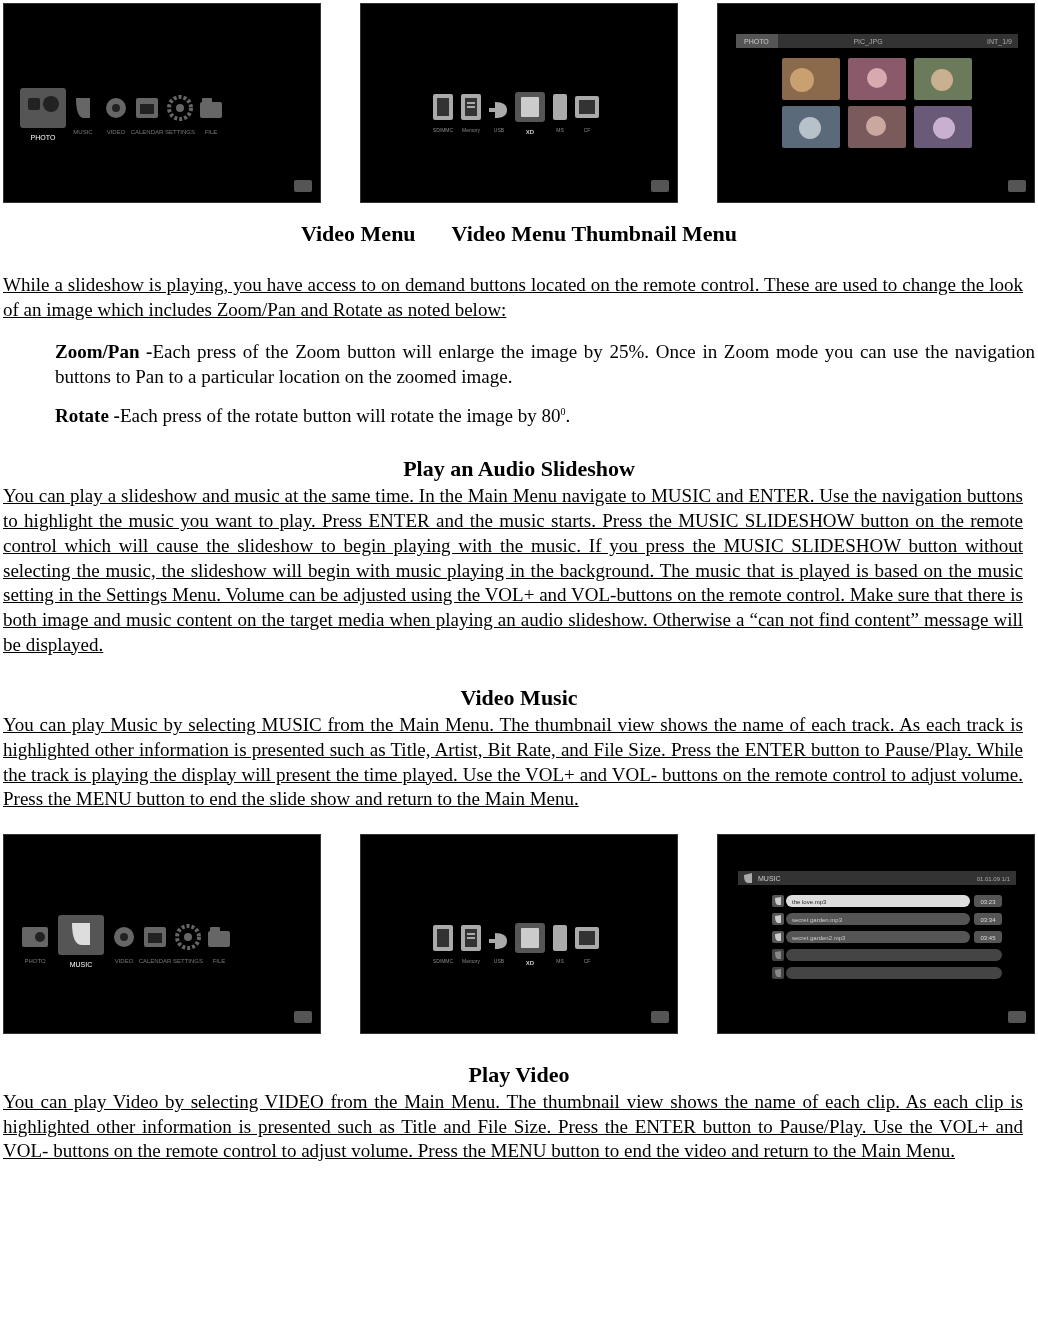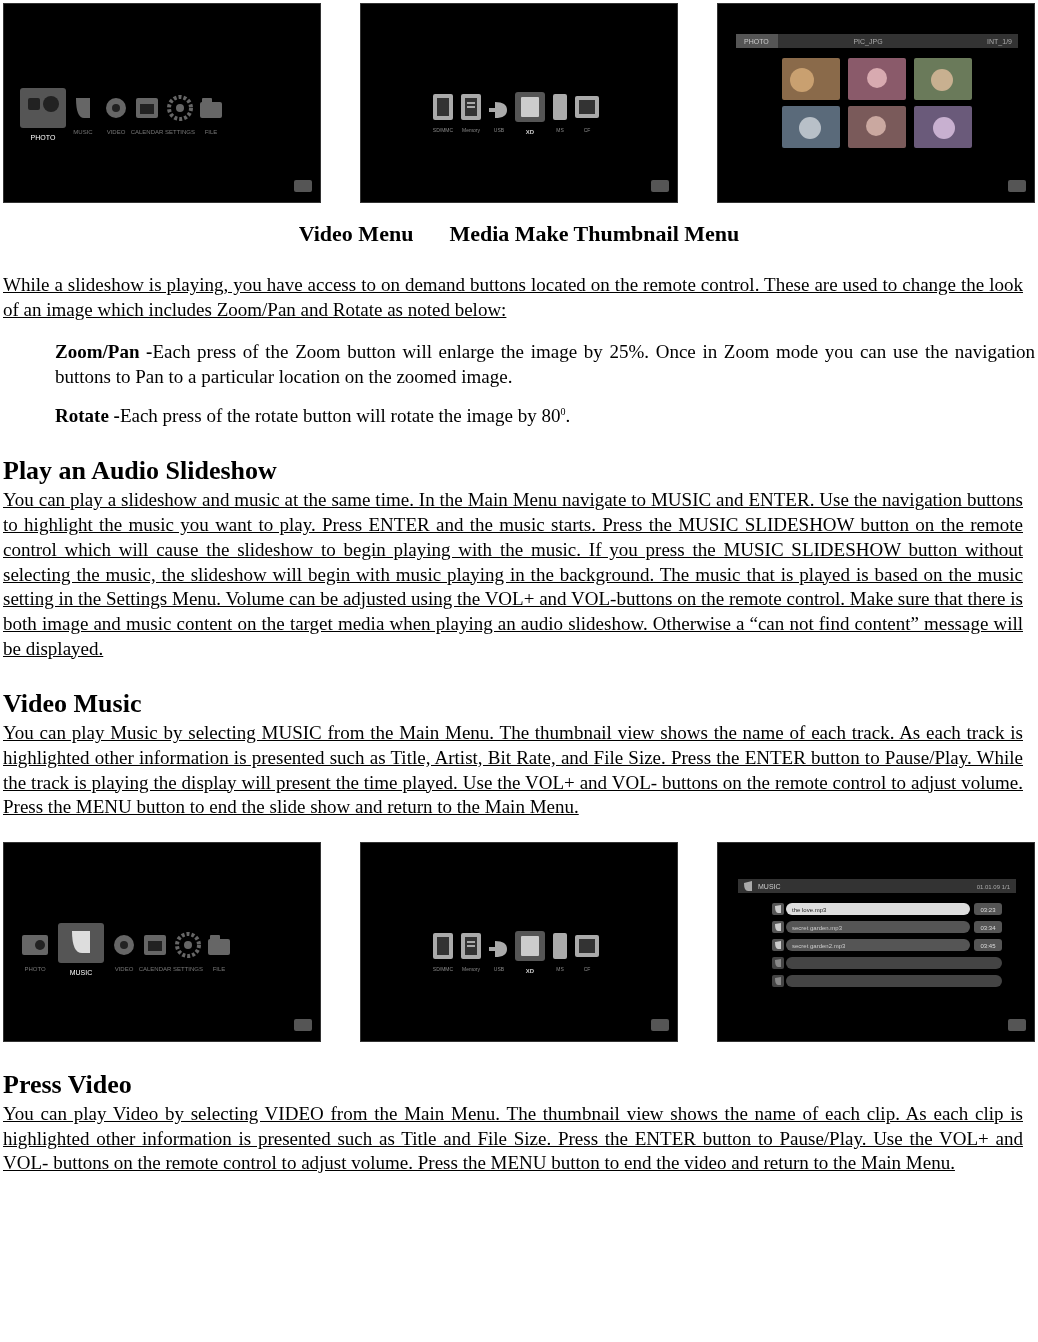--- a/index.html
+++ b/index.html
@@ -46,24 +46,25 @@
     margin-left: 52px;
     margin-right: 0;
     text-align: justify;
     line-height: 1.3;
     margin-bottom: 14px;
   }
   .indented .lbl { font-weight: bold; }
   sup { font-size: 10px; vertical-align: super; }
   
   h2.section {
-    font-size: 26px;
+    font-size: 22px;
     font-weight: bold;
     margin: 28px 0 2px 0;
     font-family: "Times New Roman", Times, serif;
+    text-align: center;
   }
 </style>
 </head>
 <body>
 
 <div class="content">
 
   <div class="three-up">
 
     <div class="panel">
@@ -177,21 +178,21 @@
             <circle cx="94" cy="68" r="10" fill="#caa8a0"></circle>
           <rect x="132" y="48" width="58" height="42" fill="#6a5a7a" rx="2"></rect>
             <circle cx="162" cy="70" r="11" fill="#c8b0d0"></circle>
         </g>
       </svg>
     </div>
 
   </div>
 
   <div class="menu-labels">
-    <span>Video Menu</span><span class="gap"></span><span>Media Make Thumbnail Menu</span>
+    <span>Video Menu</span><span class="gap"></span><span>Video Menu Thumbnail Menu</span>
   </div>
 
   <p class="justify">While a slideshow is playing, you have access to on demand buttons located on the remote control. These are used to change the look of an image which includes Zoom/Pan and Rotate as noted below:</p>
 
   <p class="indented">
     <span class="lbl">Zoom/Pan -</span><span>Each press of the Zoom button will enlarge the image by 25%. Once in Zoom mode you can use the navigation buttons to Pan to a particular location on the zoomed image.</span>
   </p>
 
   <p class="indented">
     <span class="lbl">Rotate -</span><span>Each press of the rotate button will rotate the image by 80</span><sup>0</sup><span>.</span>
@@ -334,16 +335,16 @@
             <rect x="-14" y="0" width="12" height="12" fill="#444" rx="2"></rect>
               <path d="M-11 3 q0 7 3 7 l3 0 l0 -8 z" fill="#888"></path>
             <rect x="0" y="0" width="216" height="12" fill="#444" rx="6"></rect>
           </g>
         </g>
       </svg>
     </div>
 
   </div>
 
-  <h2 class="section">Press Video</h2>
+  <h2 class="section">Play Video</h2>
   <p class="justify" style="margin-bottom:0">You can play Video by selecting VIDEO from the Main Menu. The thumbnail view shows the name of each clip. As each clip is highlighted other information is presented such as Title and File Size. Press the ENTER button to Pause/Play. Use the VOL+ and VOL- buttons on the remote control to adjust volume. Press the MENU button to end the video and return to the Main Menu.</p>
 
 </div>
 
 </body></html>

